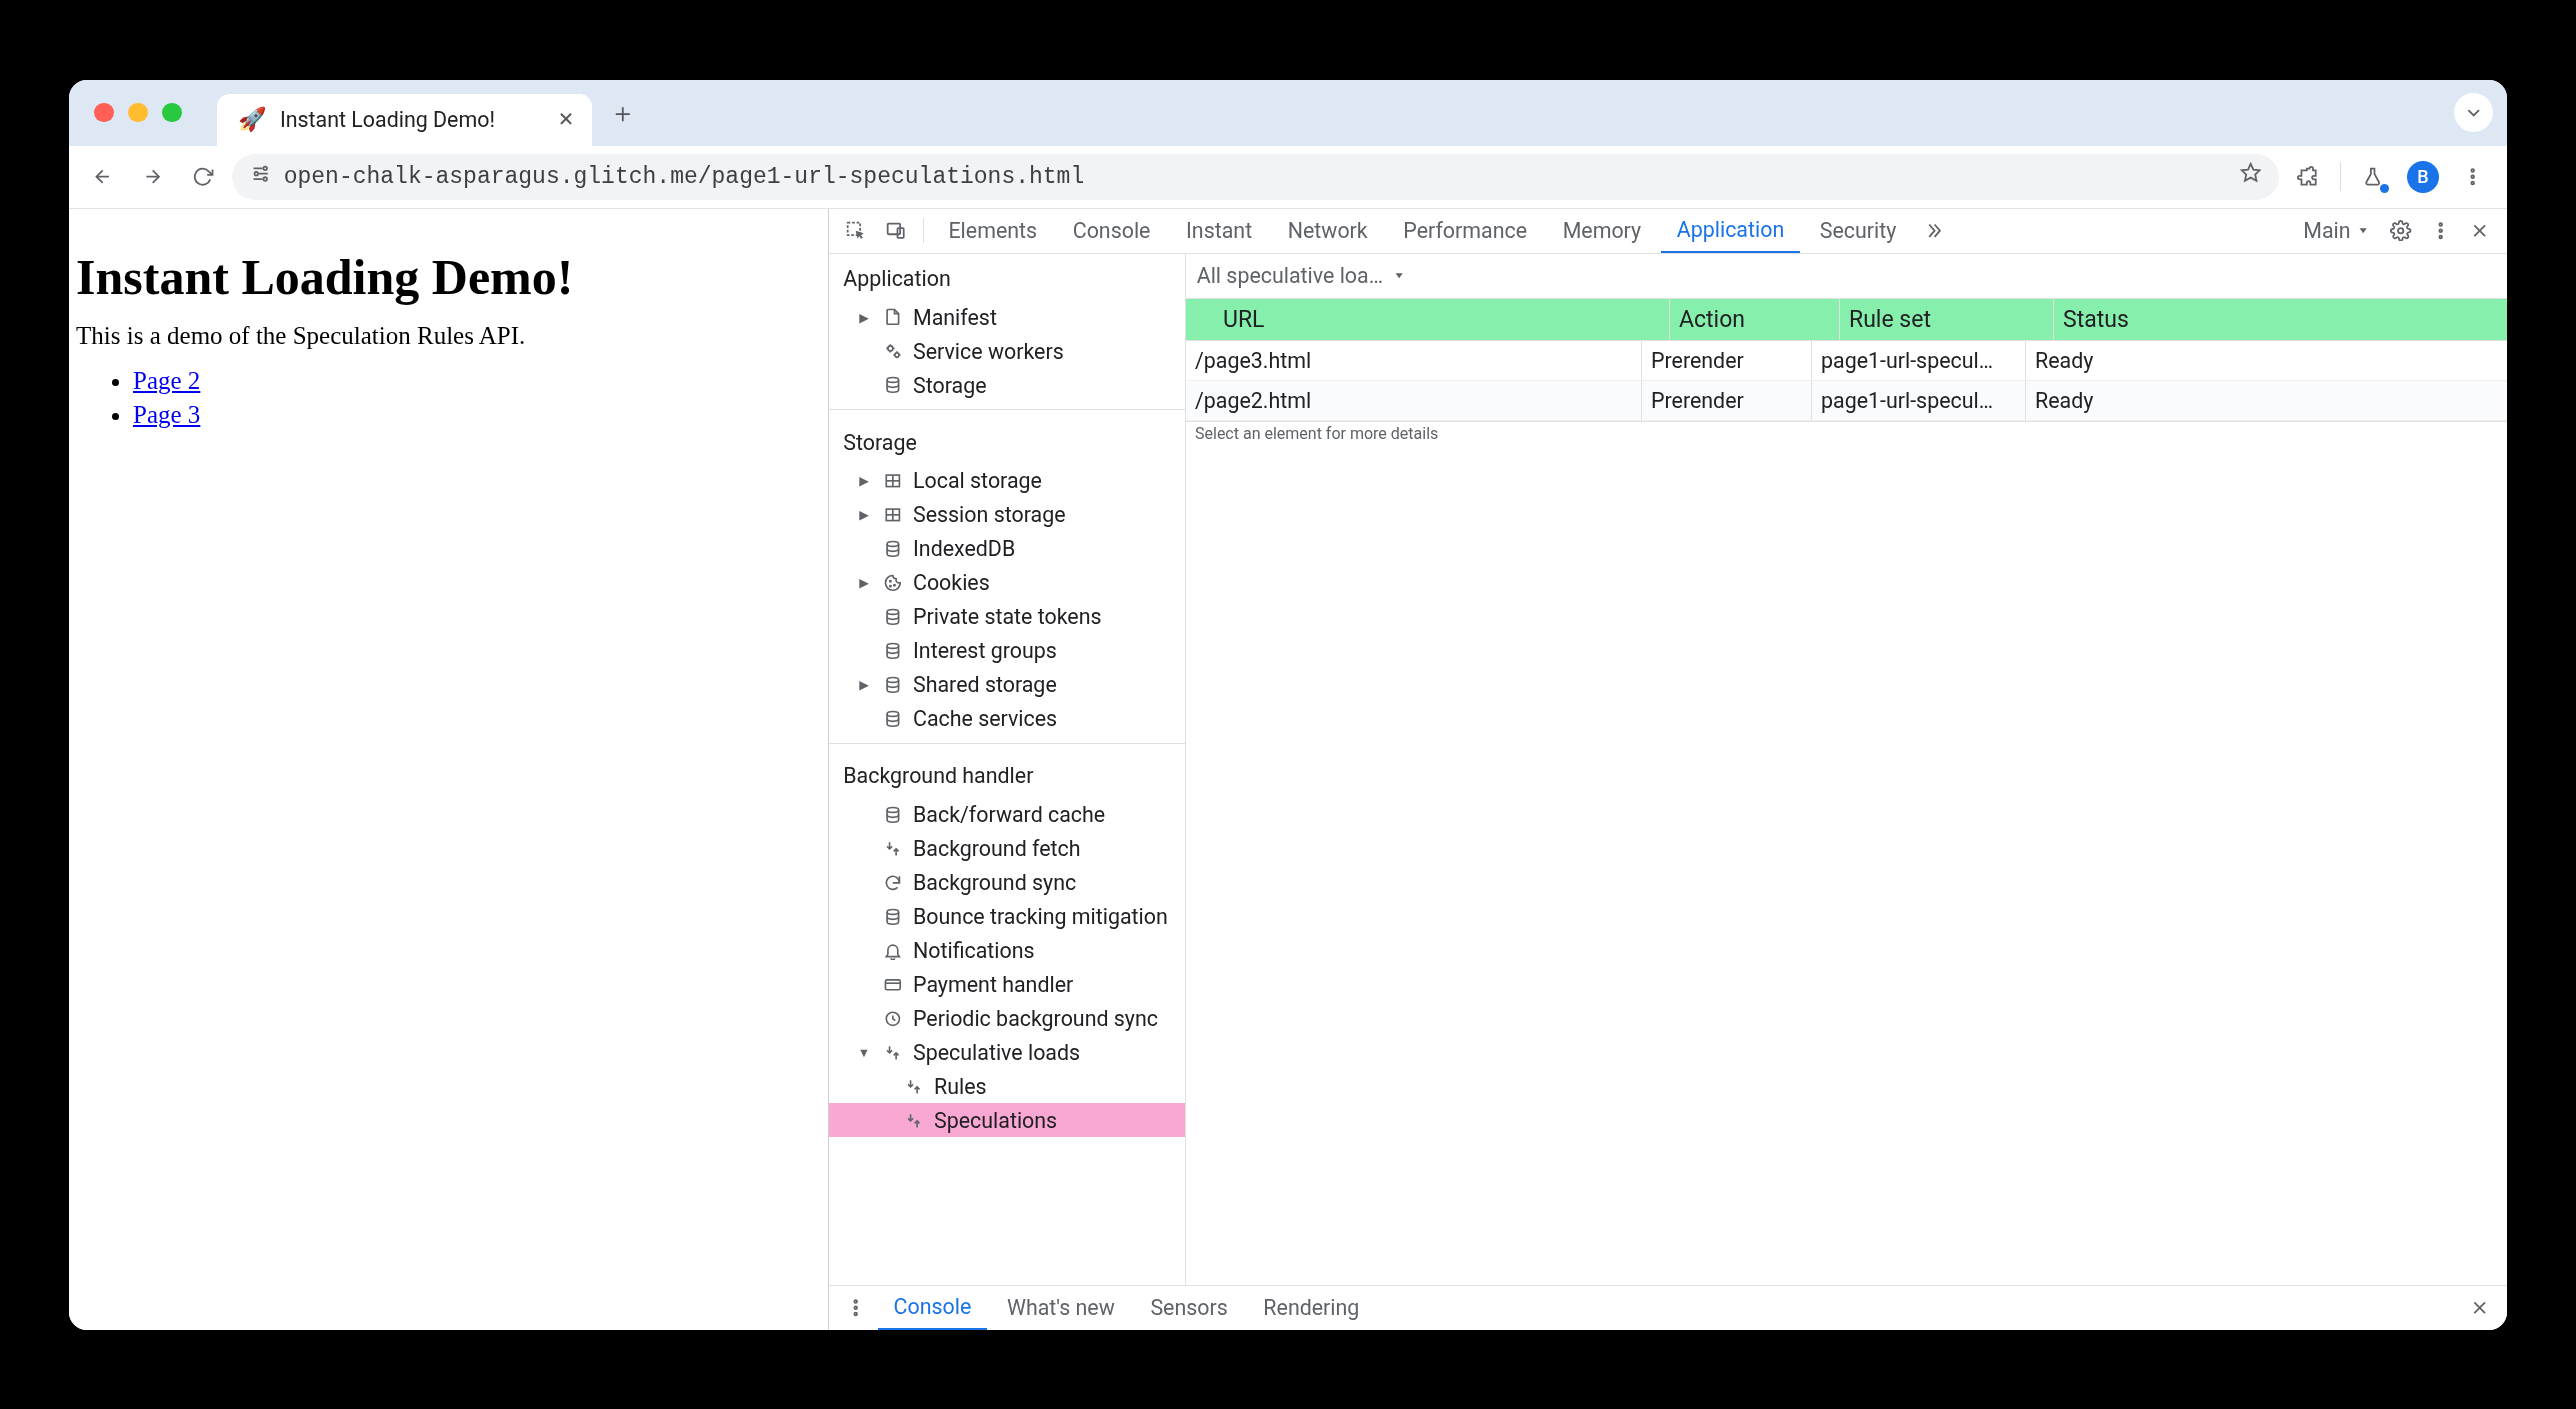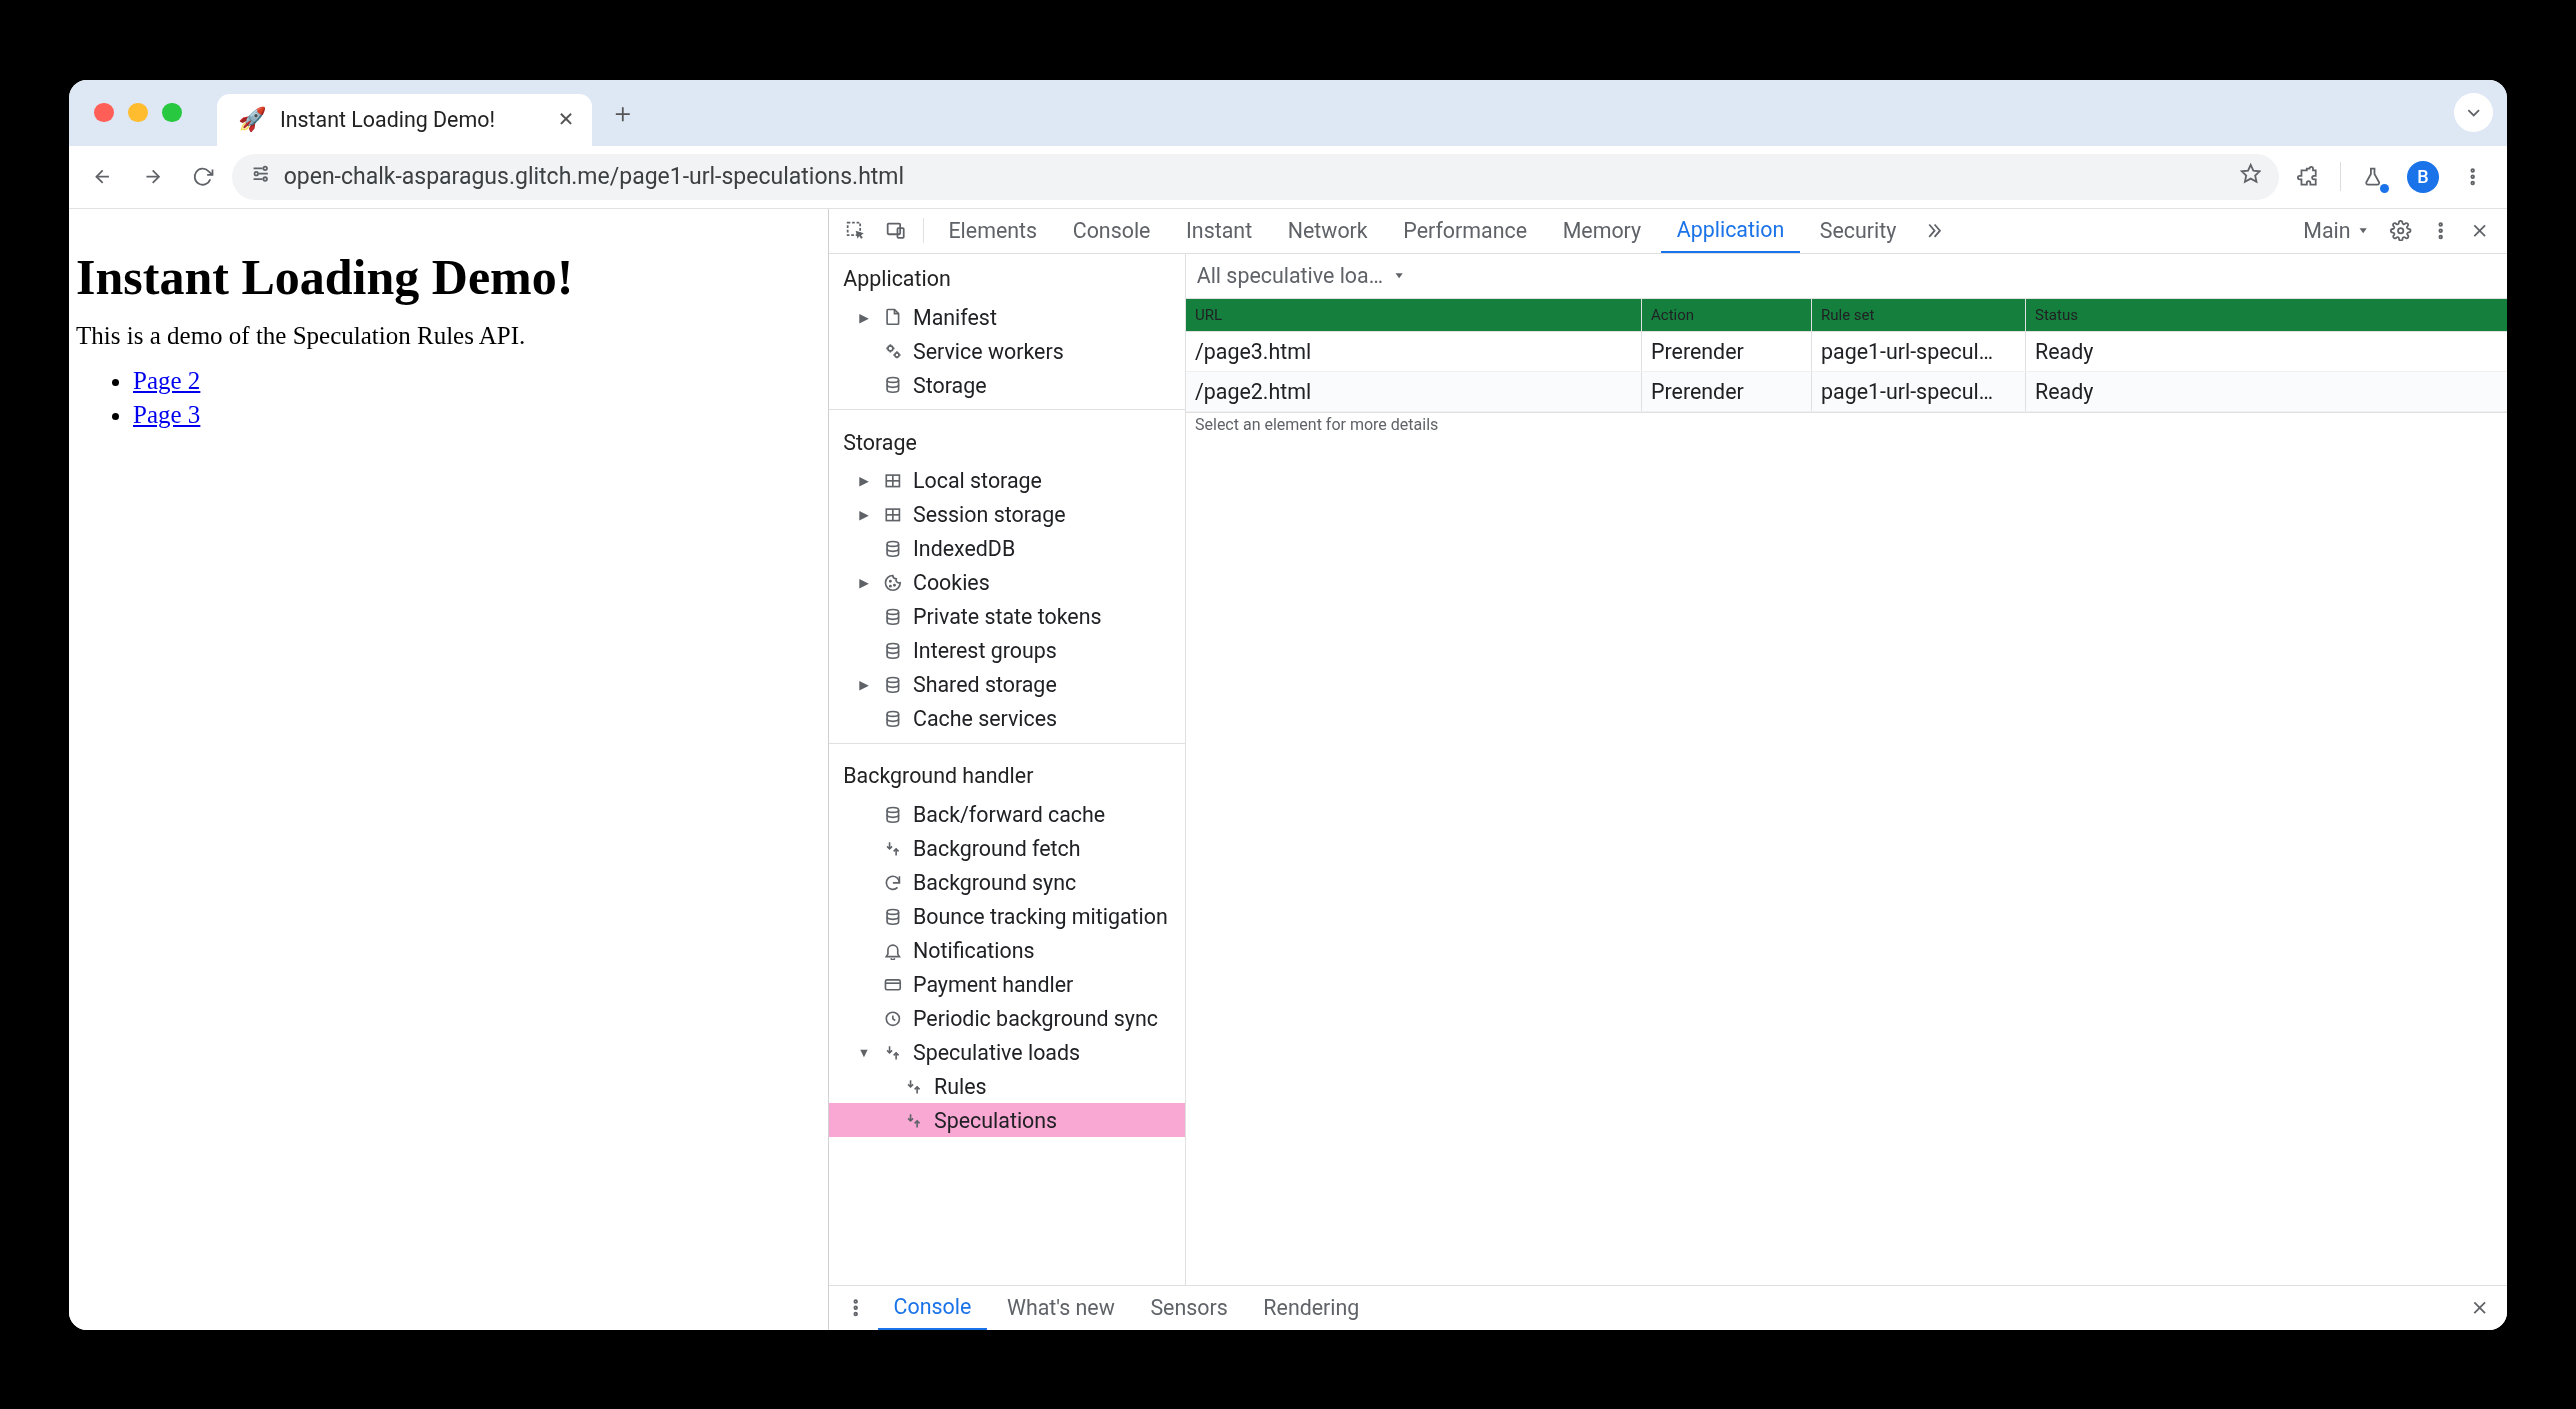--- a/index.html
+++ b/index.html
@@ -62,21 +62,21 @@
     height:63px; background:#fff; display:flex; align-items:center;
     padding:0 12.5px; gap:7.1px; border-bottom:0.9px solid #e2e2e2;
   }
   .nav-btn{
     width:43px;height:43px;display:flex;align-items:center;justify-content:center;
     font-size:25px;color:#444;cursor:pointer;border-radius:50%;
   }
   .url-bar{
     flex:1; height:46px; background:#f1f3f4; border-radius:23px;
     display:flex;align-items:center;padding:0 18px;gap:12.5px;
-    font-size:23px;color:#3c4043;
+    font-size:23px;color:#3c4043;font-family:Liberation Mono, monospace;
   }
   .url-bar .site-icon{font-size:19.7px;color:#5f6368;}
   .url-star{margin-left:auto;font-size:23px;color:#5f6368;cursor:pointer;}
   .ext-btn{width:43px;height:43px;display:flex;align-items:center;justify-content:center;color:#5f6368;font-size:23px;cursor:pointer;}
   .ext-divider{width:0.9px;height:29px;background:#dadce0;margin:0 3.6px;}
   .avatar{width:32px;height:32px;border-radius:50%;background:#1a73e8;color:#fff;display:flex;align-items:center;justify-content:center;font-size:18px;font-weight:500;}
   
   .content{
     flex:1; display:flex; overflow:hidden;
   }
@@ -132,22 +132,23 @@
   .dt-main{flex:1;display:flex;flex-direction:column;overflow:hidden;font-size:21.4px;}
   .dt-filterbar{
     height:45px;border-bottom:0.9px solid #e0e0e0;display:flex;align-items:center;
     padding:0 10.7px;gap:9px;color:#5f6368;
   }
   .dt-filterbar .sel{display:flex;align-items:center;gap:9px;max-width:214px;cursor:pointer;}
   .dt-filterbar .sel .txt{overflow:hidden;text-overflow:ellipsis;white-space:nowrap;}
   
   .dt-table{flex:0 0 auto;display:flex;flex-direction:column;}
   .dt-thead{
-    display:flex;background:#15803d;border-bottom:0.9px solid #e0e0e0;color:#202124;
-    font-size:15px;
+    display:flex;background:#86efac;border-bottom:0.9px solid #e0e0e0;color:#202124;
+    font-size:23px;
+    padding-left:28px;
   }
   .dt-th,.dt-td{padding:7.1px 9px;overflow:hidden;text-overflow:ellipsis;white-space:nowrap;}
   .col-url{flex:0 0 456px;border-right:0.9px solid #e0e0e0;}
   .col-action{flex:0 0 170px;border-right:0.9px solid #e0e0e0;}
   .col-ruleset{flex:0 0 214px;border-right:0.9px solid #e0e0e0;}
   .col-status{flex:1;}
   .dt-tr{display:flex;border-bottom:0.9px solid #f0f0f0;font-size:21.4px;color:#202124;}
   .dt-tr:nth-child(even){background:#fafbfc;}
   .dt-details{
     flex:1;border-top:0.9px solid #e0e0e0;padding:2px 9px;color:#5f6368;font-size:16px;

